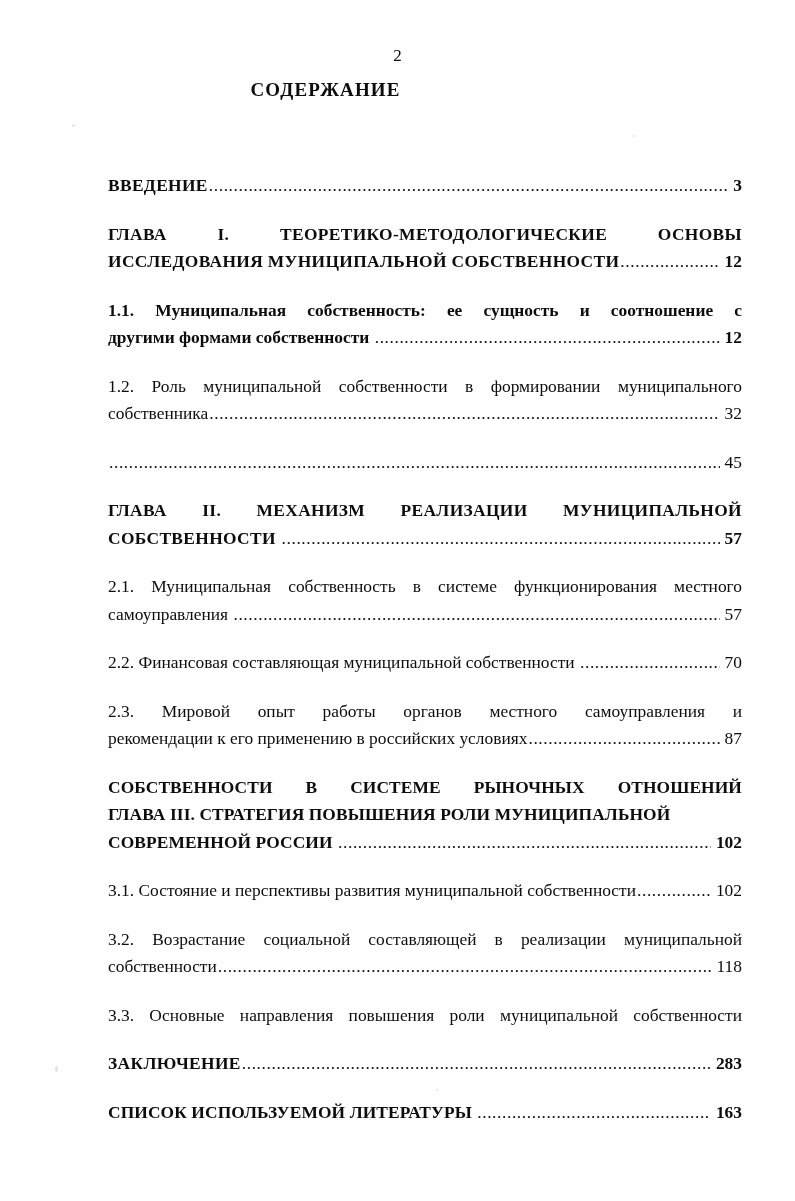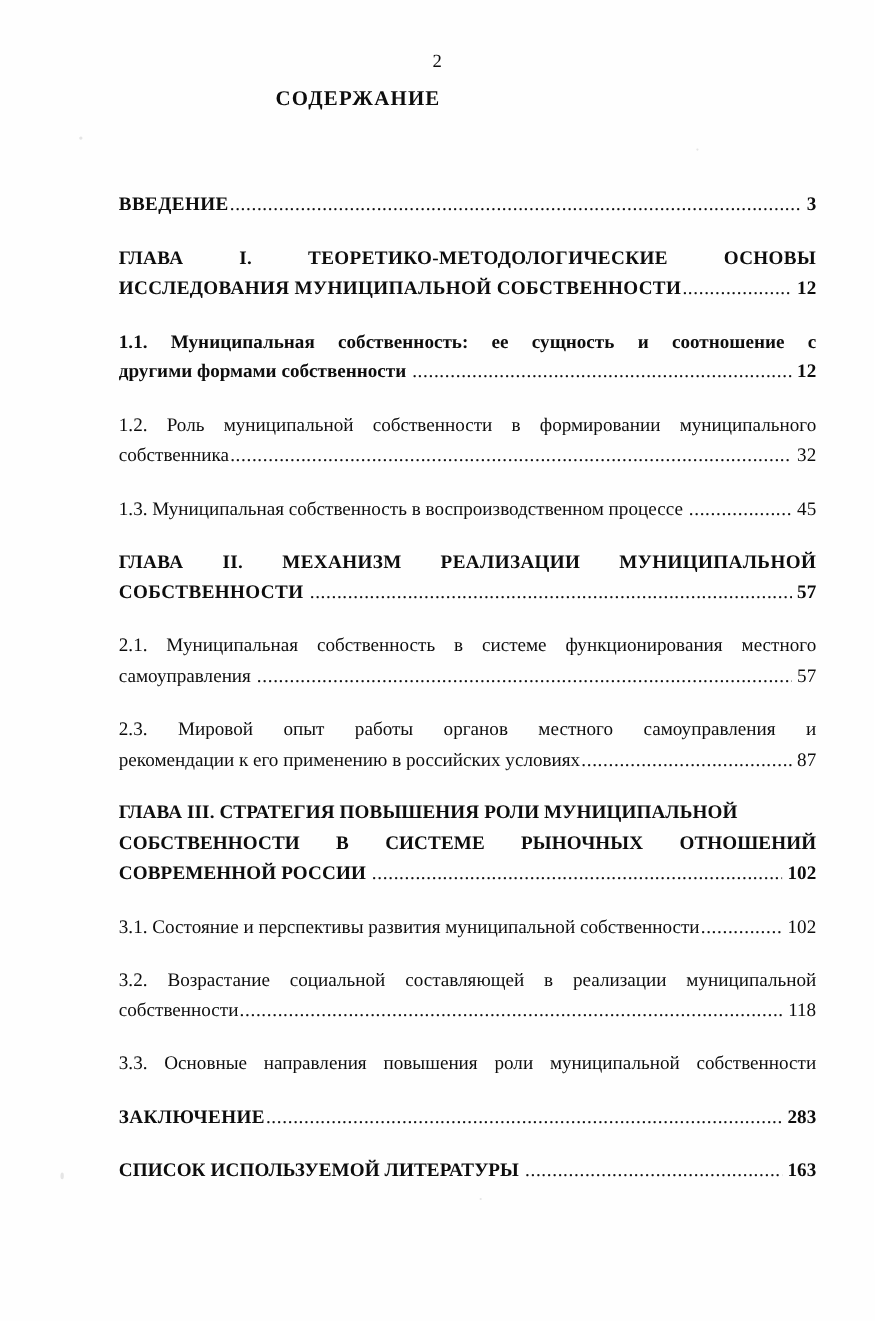--- a/index.html
+++ b/index.html
@@ -173,21 +173,20 @@
       <div class="line justify-block"><span class="num-prefix-italic">1.2.</span><span class="title-run"> Роль муниципальной собственности в формировании муниципального</span></div>
       <div class="tail">
         <span class="tail-text">собственника</span>
         <span class="leader"></span>
         <span class="pageno">32</span>
       </div>
     </div>
 
     <div class="entry">
       <div class="tail">
-        <span class="tail-text">1.3. Муниципальная собственность в воспроизводственном процессе </span>
         <span class="leader"></span>
         <span class="pageno">45</span>
       </div>
     </div>
 
     <div class="entry chapter">
       <div class="line justify-block">ГЛАВА    II.    МЕХАНИЗМ    РЕАЛИЗАЦИИ    МУНИЦИПАЛЬНОЙ</div>
       <div class="tail">
         <span class="tail-text">СОБСТВЕННОСТИ </span>
         <span class="leader"></span>
@@ -197,33 +196,40 @@
 
     <div class="entry">
       <div class="line justify-block">2.1.  Муниципальная  собственность  в  системе  функционирования  местного</div>
       <div class="tail">
         <span class="tail-text">самоуправления </span>
         <span class="leader"></span>
         <span class="pageno">57</span>
       </div>
     </div>
 
+    <div class="entry">
+      <div class="tail">
+        <span class="tail-text">2.2. Финансовая составляющая муниципальной собственности </span>
+        <span class="leader"></span>
+        <span class="pageno">70</span>
+      </div>
+    </div>
 
     <div class="entry">
       <div class="line justify-block">2.3.    Мировой    опыт    работы    органов    местного    самоуправления    и</div>
       <div class="tail">
         <span class="tail-text">рекомендации к его применению в российских условиях</span>
         <span class="leader"></span>
         <span class="pageno">87</span>
       </div>
     </div>
 
     <div class="entry chapter chapter-iii">
+      <div class="line justify-block">СОБСТВЕННОСТИ    В    СИСТЕМЕ    РЫНОЧНЫХ    ОТНОШЕНИЙ</div>
       <div class="line">ГЛАВА III. СТРАТЕГИЯ ПОВЫШЕНИЯ РОЛИ МУНИЦИПАЛЬНОЙ</div>
-      <div class="line justify-block">СОБСТВЕННОСТИ    В    СИСТЕМЕ    РЫНОЧНЫХ    ОТНОШЕНИЙ</div>
       <div class="tail">
         <span class="tail-text">СОВРЕМЕННОЙ РОССИИ </span>
         <span class="leader"></span>
         <span class="pageno">102</span>
       </div>
     </div>
 
     <div class="entry">
       <div class="tail">
         <span class="tail-text">3.1. Состояние и перспективы развития муниципальной собственности</span>

